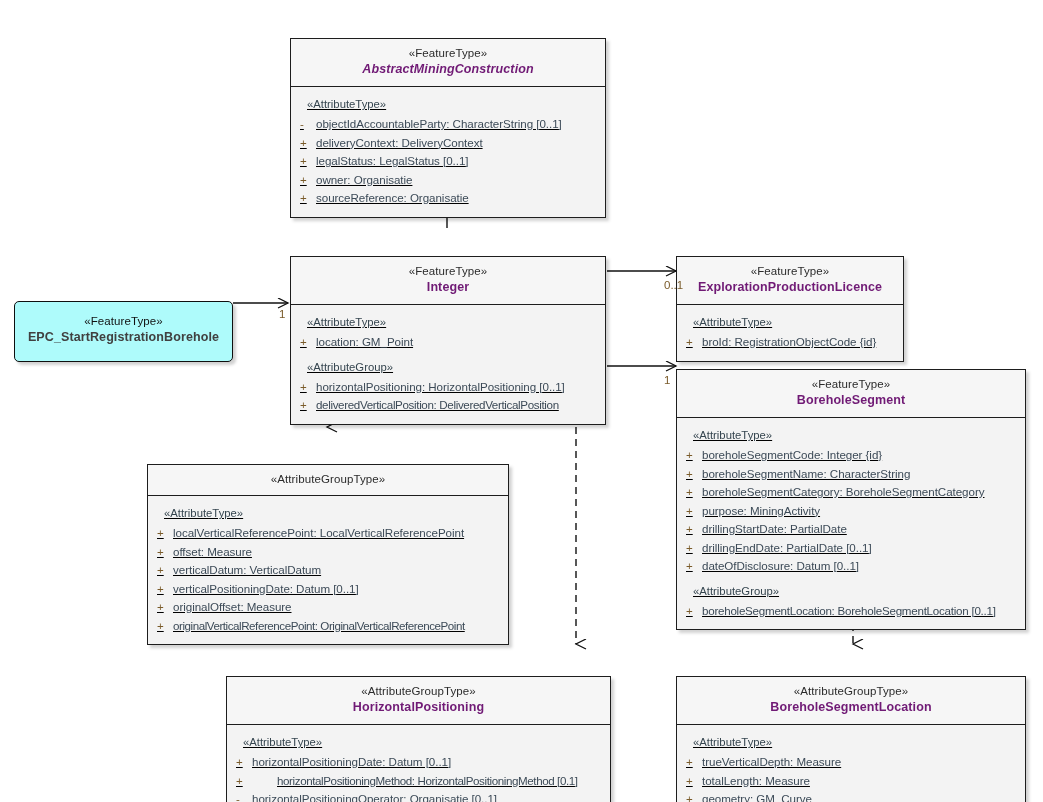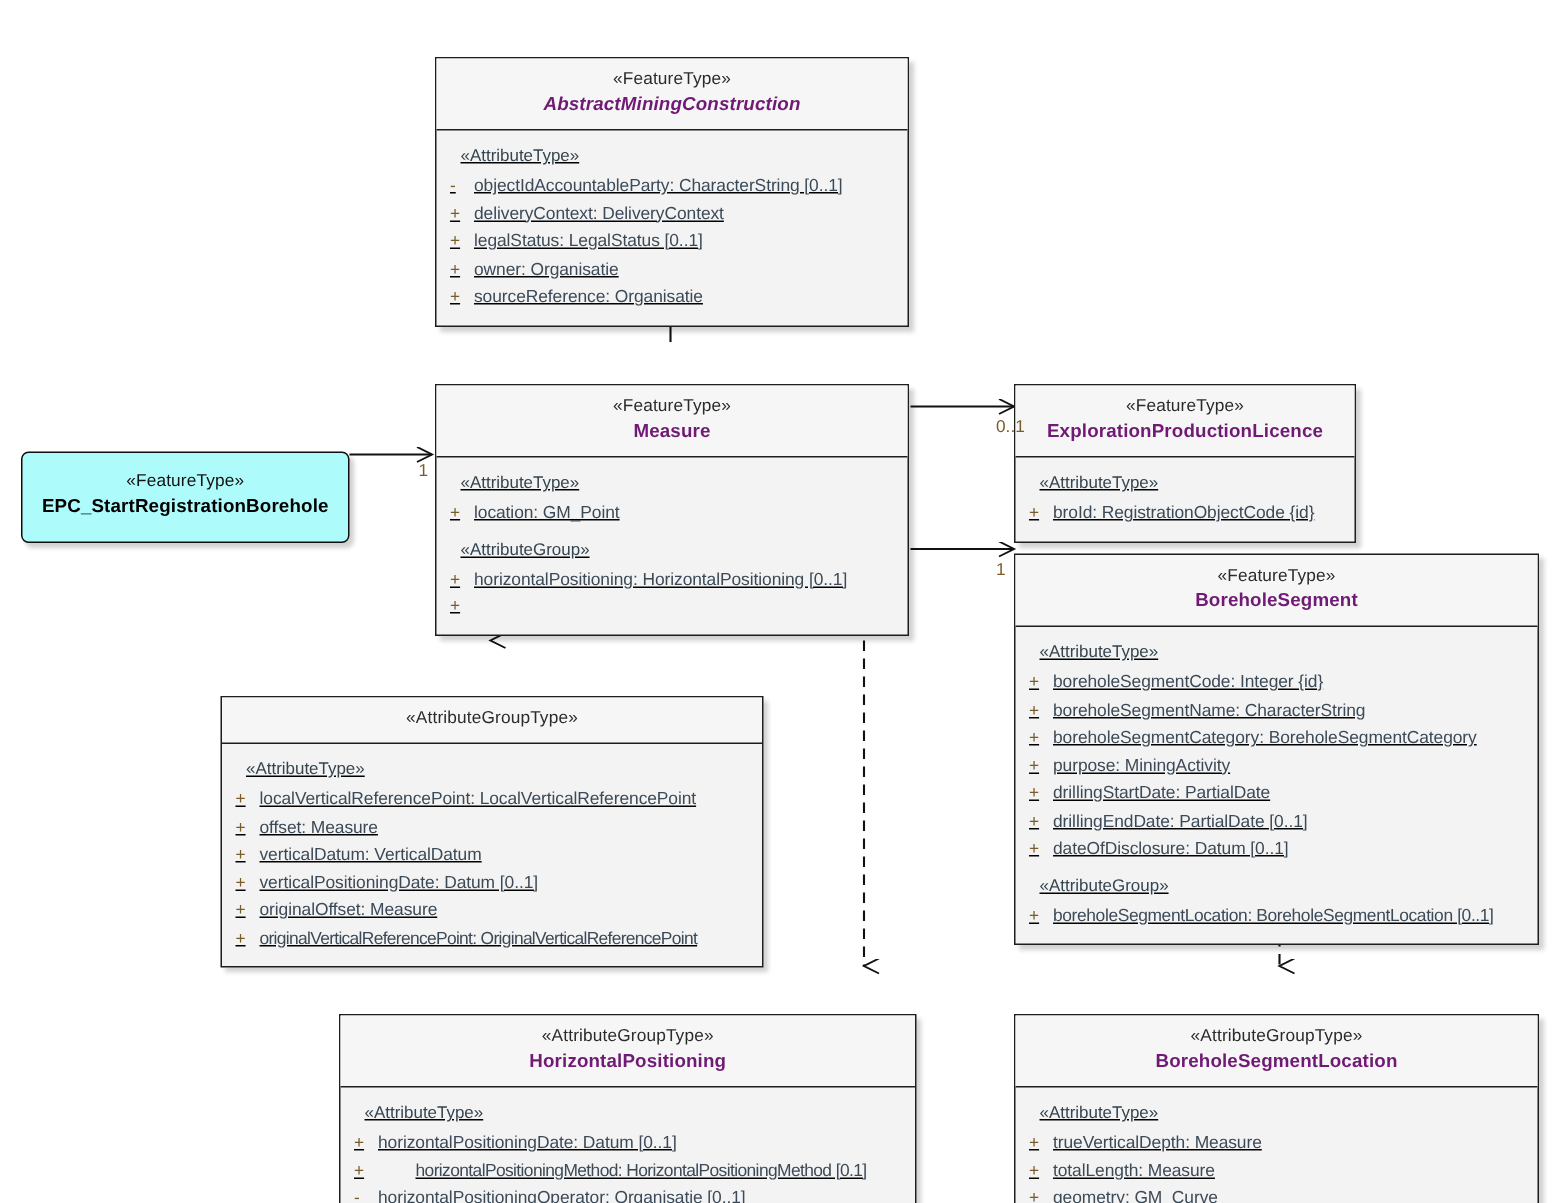--- a/index.html
+++ b/index.html
@@ -47,21 +47,21 @@
   }
   .uml-class .atext { font-size:11.6px; color:#3c4a57; letter-spacing:-0.05px; }
   .uml-class .gap { height:7px; }
 
   
   .uml-class.cyan {
     background:#aefbfb; border:1.6px solid #0f0f0f; border-radius:5px;
   }
   .uml-class.cyan .hdr { background:transparent; border-bottom:none; padding:12px 6px; }
   .uml-class.cyan .stereo { color:#111; }
-  .uml-class.cyan .cname { color:#000000; }
+  .uml-class.cyan .cname { color:#404040; }
 
   
   .mult {
     position:absolute; font-size:11.5px; color:#7a5b2a; z-index:3;
     font-family:"Liberation Sans", sans-serif;
   }
 </style>
 </head>
 <body>
 
@@ -137,36 +137,37 @@
       <div class="attr">
         <span class="vis">+</span>
         <span class="atext">sourceReference: Organisatie</span>
       </div>
     </div>
   </div>
 
   <div class="uml-class" style="left:290px; top:228px; width:316px;">
     <div class="hdr">
       <div class="stereo">«FeatureType»</div>
-      <div class="cname">Measure</div>
+      <div class="cname">Integer</div>
     </div>
     <div class="body">
       <div class="grouplabel">«AttributeType»</div>
       <div class="attr">
         <span class="vis">+</span>
         <span class="atext">location: GM_Point</span>
       </div>
       <div class="gap"></div>
       <div class="grouplabel">«AttributeGroup»</div>
       <div class="attr">
         <span class="vis">+</span>
         <span class="atext">horizontalPositioning: HorizontalPositioning [0..1]</span>
       </div>
       <div class="attr">
         <span class="vis">+</span>
+        <span class="atext" style="letter-spacing:-0.35px;">deliveredVerticalPosition: DeliveredVerticalPosition</span>
       </div>
     </div>
   </div>
 
   <div class="uml-class cyan" style="left:14px; top:273px; width:219px; height:61px;">
     <div class="hdr">
       <div class="stereo">«FeatureType»</div>
       <div class="cname">EPC_StartRegistrationBorehole</div>
     </div>
   </div>

